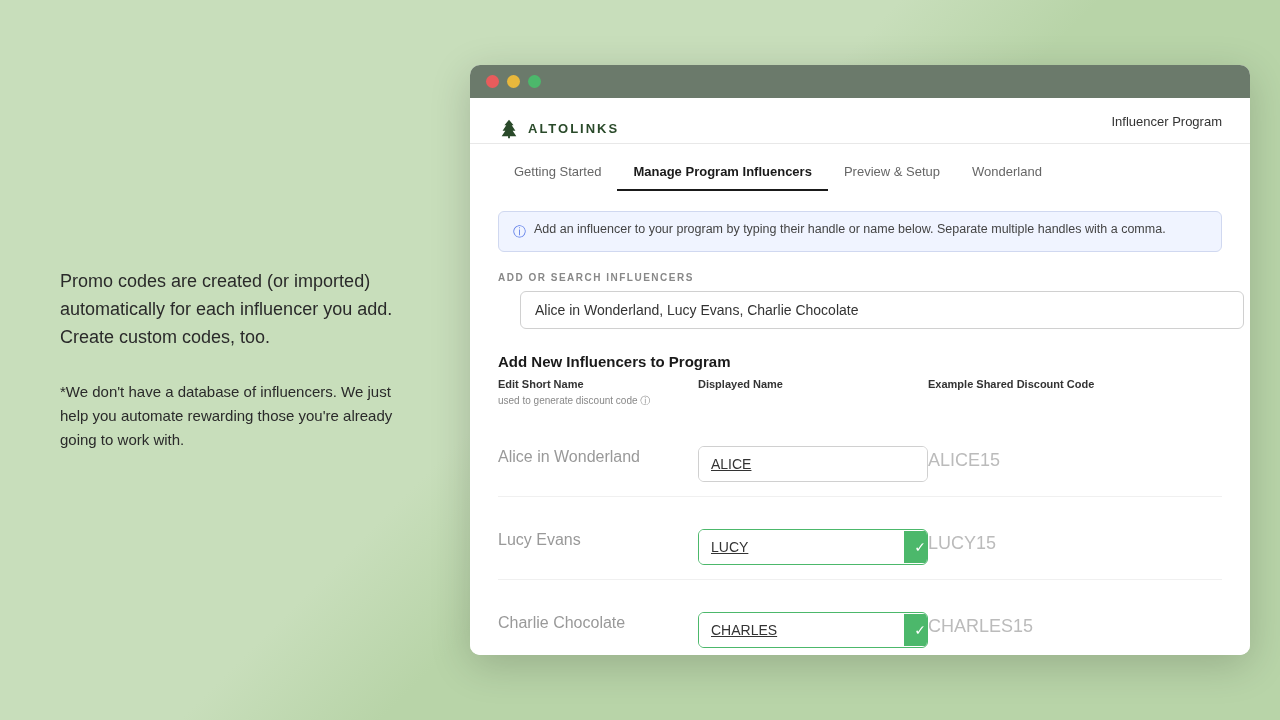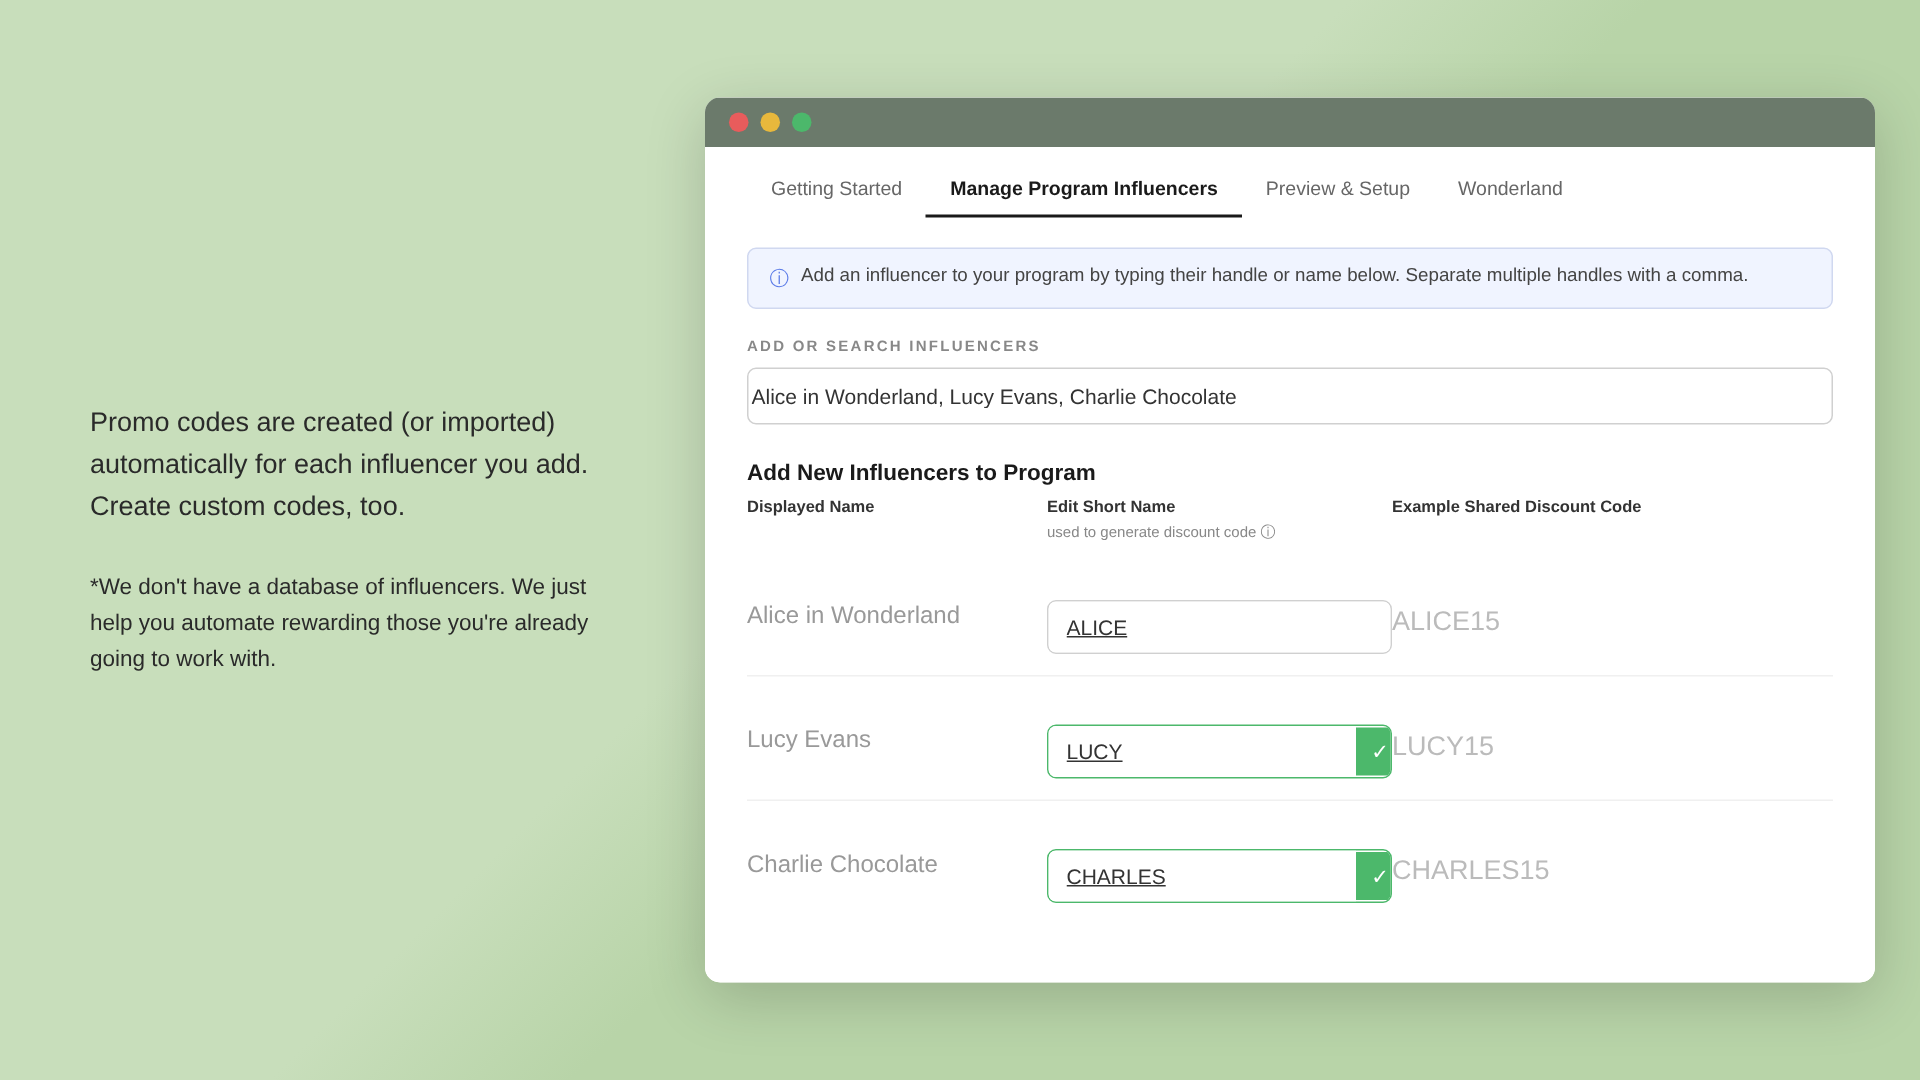--- a/index.html
+++ b/index.html
@@ -170,25 +170,26 @@
       font-weight: 700;
       letter-spacing: 1.5px;
       color: #888;
       text-transform: uppercase;
       margin-bottom: 8px;
     }
     .search-input {
       width: 100%;
       border: 1.5px solid #d0d0d0;
       border-radius: 6px;
-      padding: 10px 2px;
+      padding: 10px 14px;
       font-size: 14px;
       color: #333;
       outline: none;
       margin-bottom: 24px;
+      margin-left: 22px;
     }
 
     .add-section-title {
       font-size: 15px;
       font-weight: 700;
       color: #1a1a1a;
       margin-bottom: 8px;
     }
 
     .influencer-table {
@@ -281,20 +282,29 @@
   <div class="browser-window">
 
     <div class="browser-titlebar">
       <span class="traffic-light tl-red"></span>
       <span class="traffic-light tl-yellow"></span>
       <span class="traffic-light tl-green"></span>
     </div>
 
     <div class="browser-content">
 
+      <div class="app-header">
+        <div class="app-logo">
+          <svg class="logo-icon" viewBox="0 0 24 24" fill="currentColor">
+            <path d="M12 2 L7 8 L9 8 L5 14 L8 14 L4 20 L11 20 L11 22 L13 22 L13 20 L20 20 L16 14 L19 14 L15 8 L17 8 Z"></path>
+          </svg>
+          <span>ALTOLINKS</span>
+        </div>
+        <div class="app-nav-right">Influencer Program</div>
+      </div>
 
       <div class="app-tabs">
         <div class="tab">Getting Started</div>
         <div class="tab active">Manage Program Influencers</div>
         <div class="tab">Preview &amp; Setup</div>
         <div class="tab">Wonderland</div>
       </div>
 
       <div class="app-main">
         
@@ -307,25 +317,25 @@
         <div class="section-label">ADD OR SEARCH INFLUENCERS</div>
         <input class="search-input" type="text" value="Alice in Wonderland, Lucy Evans, Charlie Chocolate" style="">
 
         
         <div class="add-section-title">Add New Influencers to Program</div>
 
         <div class="influencer-table">
 
           <div class="col-headers-row">
             <div>
-              <div class="col-header">Displayed Name</div>
-            </div>
-            <div>
               <div class="col-header">Edit Short Name</div>
               <div class="col-subheader">used to generate discount code ⓘ</div>
+            </div>
+            <div>
+              <div class="col-header">Displayed Name</div>
             </div>
             <div>
               <div class="col-header">Example Shared Discount Code</div>
             </div>
           </div>
 
           <div class="influencer-row">
             <div>
               <div class="influencer-name">Alice in Wonderland</div>
             </div>

